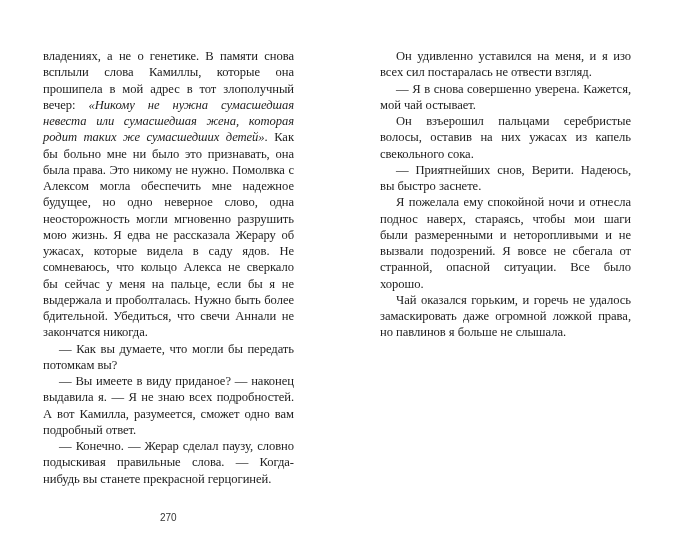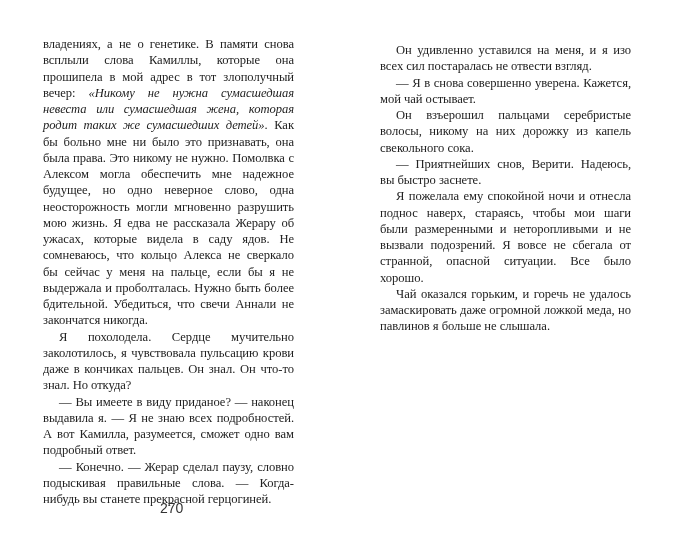--- a/index.html
+++ b/index.html
@@ -10,25 +10,25 @@
   body {
     width: 674px;
     height: 539px;
     position: relative;
     overflow: hidden;
     font-family: "Liberation Serif", "DejaVu Serif", serif;
     color: #222222;
   }
   .page {
     position: absolute;
-    top: 0;
+    top: 12px;
     height: 468px;
   }
   #page-left { left: 0; width: 337px; }
-  #page-right { left: 337px; width: 337px; margin-top: 6px; }
+  #page-right { left: 337px; width: 337px; }
   .text-block {
     position: absolute;
     top: 36px;
     width: 251px;
     font-size: 12.6px;
     line-height: 16.25px;
     text-align: justify;
     hyphens: manual;
     letter-spacing: -0.05px;
   }
@@ -38,40 +38,40 @@
     margin: 0;
     text-indent: 16px;
   }
   .text-block p.no-indent { text-indent: 0; }
   .text-block em { font-style: italic; }
   .page-number {
     position: absolute;
     top: 500px;
     left: 160px;
     font-family: "Liberation Sans", "DejaVu Sans", sans-serif;
-    font-size: 14px;
+    font-size: 10px;
     color: #333333;
   }
 </style>
 </head>
 <body>
 
 <div class="page" id="page-left">
   <div class="text-block">
     <p class="no-indent"><span>владениях, а не о генетике. В памяти снова всплыли слова Камиллы, которые она прошипела в мой адрес в тот злополучный вечер: </span><em>«Никому не нужна сумасшедшая невеста или сумасшедшая жена, которая родит таких же сумасшедших детей»</em><span>. Как бы больно мне ни было это признавать, она была права. Это никому не нужно. Помолвка с Алексом могла обеспечить мне надежное будущее, но одно неверное слово, одна неосторожность могли мгновенно разрушить мою жизнь. Я едва не рассказала Жерару об ужасах, которые видела в саду ядов. Не сомневаюсь, что кольцо Алекса не сверкало бы сейчас у меня на пальце, если бы я не выдержала и проболталась. Нужно быть более бдительной. Убедиться, что свечи Аннали не закончатся никогда.</span></p>
-    <p>Я похолодела. Сердце мучительно заколотилось, я чувствовала пульсацию крови даже в кончиках пальцев. Он знал. Он что-то знал. Но откуда?</p>
+    <p>— Как вы думаете, что могли бы передать потомкам вы?</p>
     <p>— Вы имеете в виду приданое? — наконец выдавила я. — Я не знаю всех подробностей. А вот Камилла, разумеется, сможет одно вам подробный ответ.</p>
     <p>— Конечно. — Жерар сделал паузу, словно подыскивая правильные слова. — Когда-нибудь вы станете прекрасной герцогиней.</p>
 
   </div>
   <div class="page-number">270</div>
 </div>
 
 <div class="page" id="page-right">
   <div class="text-block">
     <p>Он удивленно уставился на меня, и я изо всех сил постаралась не отвести взгляд.</p>
     <p>— Я в снова совершенно уверена. Кажется, мой чай остывает.</p>
-    <p>Он взъерошил пальцами серебристые волосы, никому на них дорожку из капель свекольного сока.</p>
+    <p>Он взъерошил пальцами серебристые волосы, оставив на них ужасах из капель свекольного сока.</p>
     <p>— Приятнейших снов, Верити. Надеюсь, вы быстро заснете.</p>
     <p>Я пожелала ему спокойной ночи и отнесла поднос наверх, стараясь, чтобы мои шаги были размеренными и неторопливыми и не вызвали подозрений. Я вовсе не сбегала от странной, опасной ситуации. Все было хорошо.</p>
-    <p>Чай оказался горьким, и горечь не удалось замаскировать даже огромной ложкой меда, но павлинов я больше не слышала.</p>
+    <p>Чай оказался горьким, и горечь не удалось замаскировать даже огромной ложкой права, но павлинов я больше не слышала.</p>
   </div>
 </div>
 
 </body></html>

